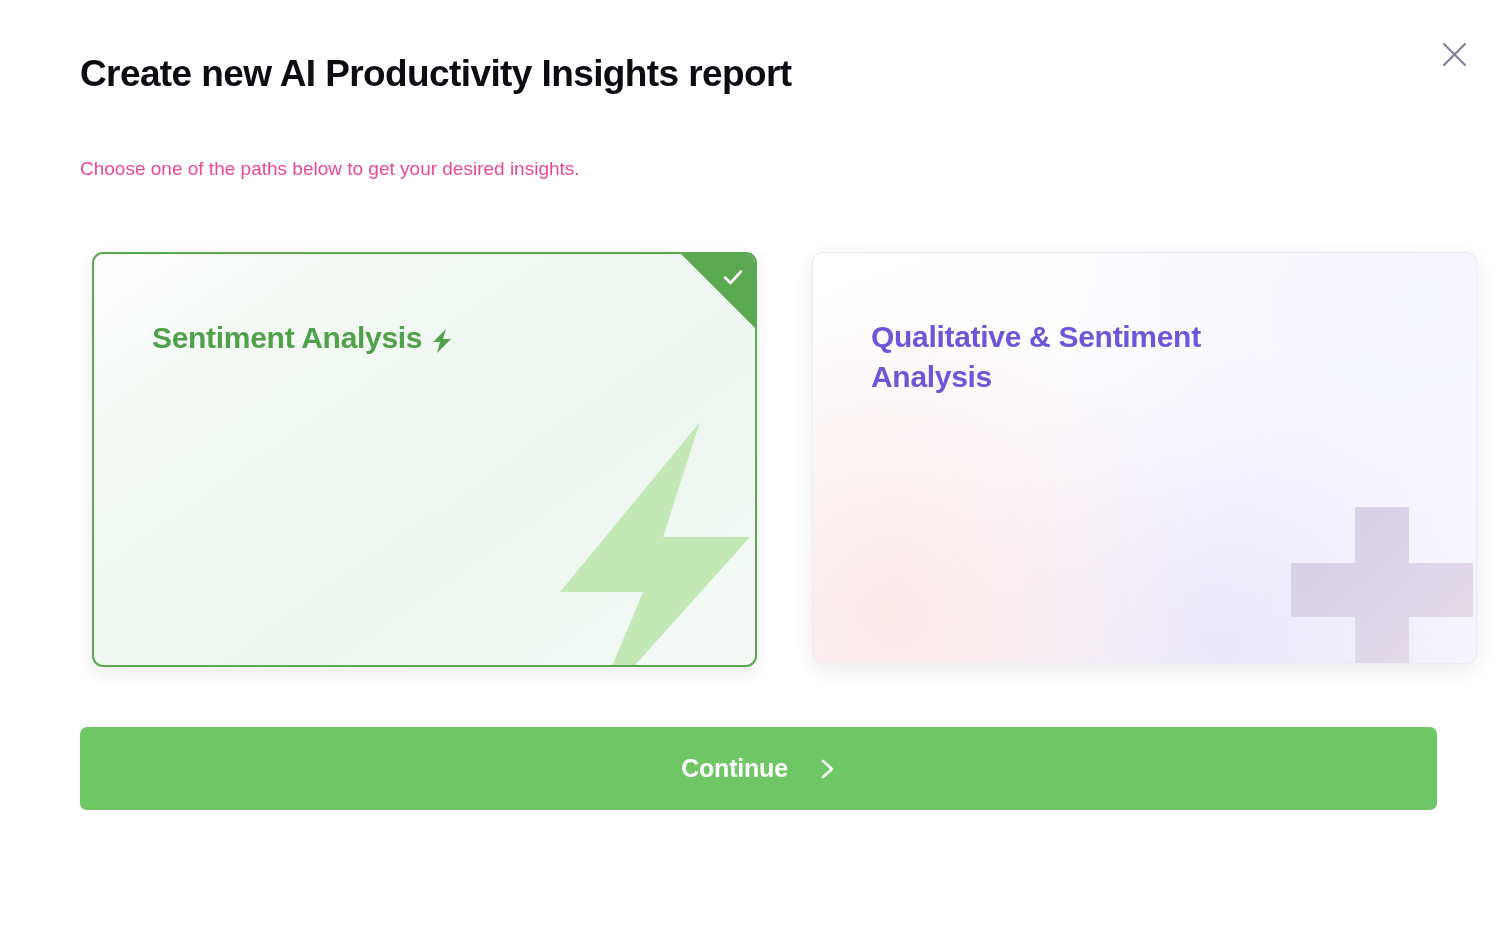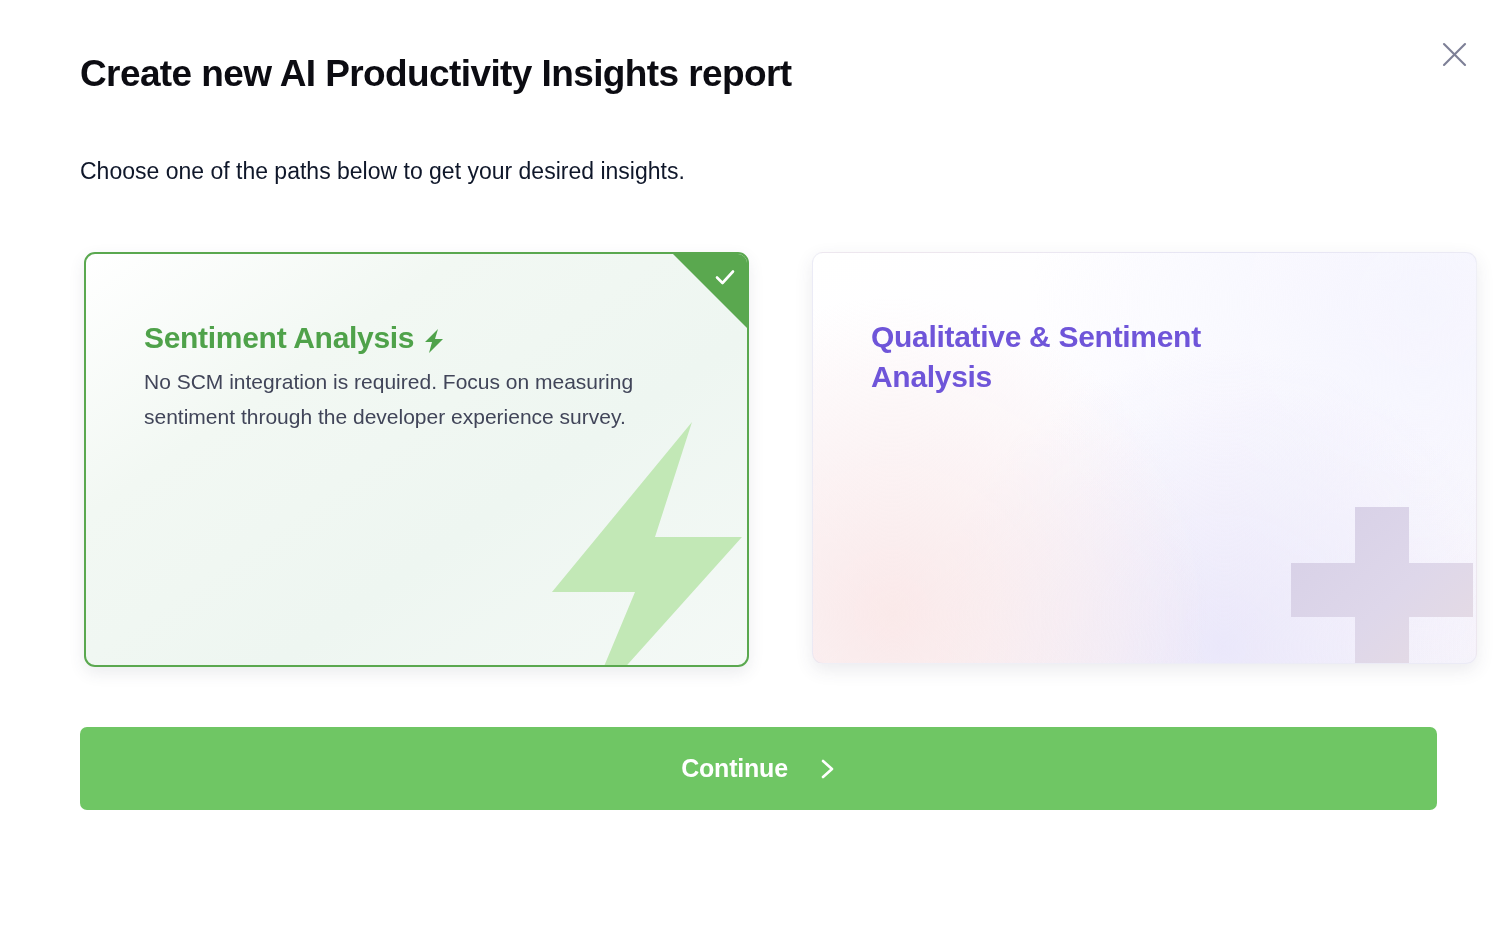--- a/index.html
+++ b/index.html
@@ -44,23 +44,23 @@
     font-size: 37px;
     font-weight: bold;
     letter-spacing: -0.6px;
     color: #0c0c12;
     line-height: 1.2;
   }
   .page-subtitle {
     position: absolute;
     left: 80px;
     top: 157px;
-    font-size: 23px;
+    font-size: 19px;
     font-weight: 400;
-    color: #0f172a;
+    color: #ec4899;
     line-height: 1.3;
   }
 
   
   .cards {
     position: absolute;
     left: 80px;
     top: 252px;
     width: 1357px;
     height: 420px;
@@ -69,21 +69,21 @@
   .card {
     position: absolute;
     top: 0;
     border-radius: 11px;
     overflow: hidden;
     cursor: pointer;
   }
 
   
   .card-sentiment {
-    left: 4px;
+    left: 12px;
     width: 665px;
     height: 415px;
     border: 2px solid #5aa84f;
     background:
       linear-gradient(145deg, #ffffff 0%, #f2f8f3 30%, #eef6f1 62%, #f4f9f6 100%);
     box-shadow: 0 6px 16px rgba(60, 70, 90, 0.10);
   }
 
   
   .bolt-watermark {
@@ -232,21 +232,20 @@
 
       <div class="card-body">
         <div class="title-row">
           <div class="card-title card-title-green">Sentiment Analysis</div>
           <span class="bolt-inline">
             <svg width="22" height="26" viewBox="0 0 22 26">
               <polygon points="15,1 2,14 9,14 6,25 20,11 12,11" fill="#4fa24a"></polygon>
             </svg>
           </span>
         </div>
-        <div class="card-desc desc-green">No SCM integration is required. Focus on measuring sentiment through the developer experience survey.</div>
       </div>
     </div>
 
     <div class="card card-qualitative">
 
       <div class="plus-watermark">
         <svg viewBox="0 0 182 168" preserveAspectRatio="none">
           <defs>
             <linearGradient id="plusGrad" x1="0" y1="0" x2="1" y2="1">
               <stop offset="0%" stop-color="#d6cfe6"></stop>

